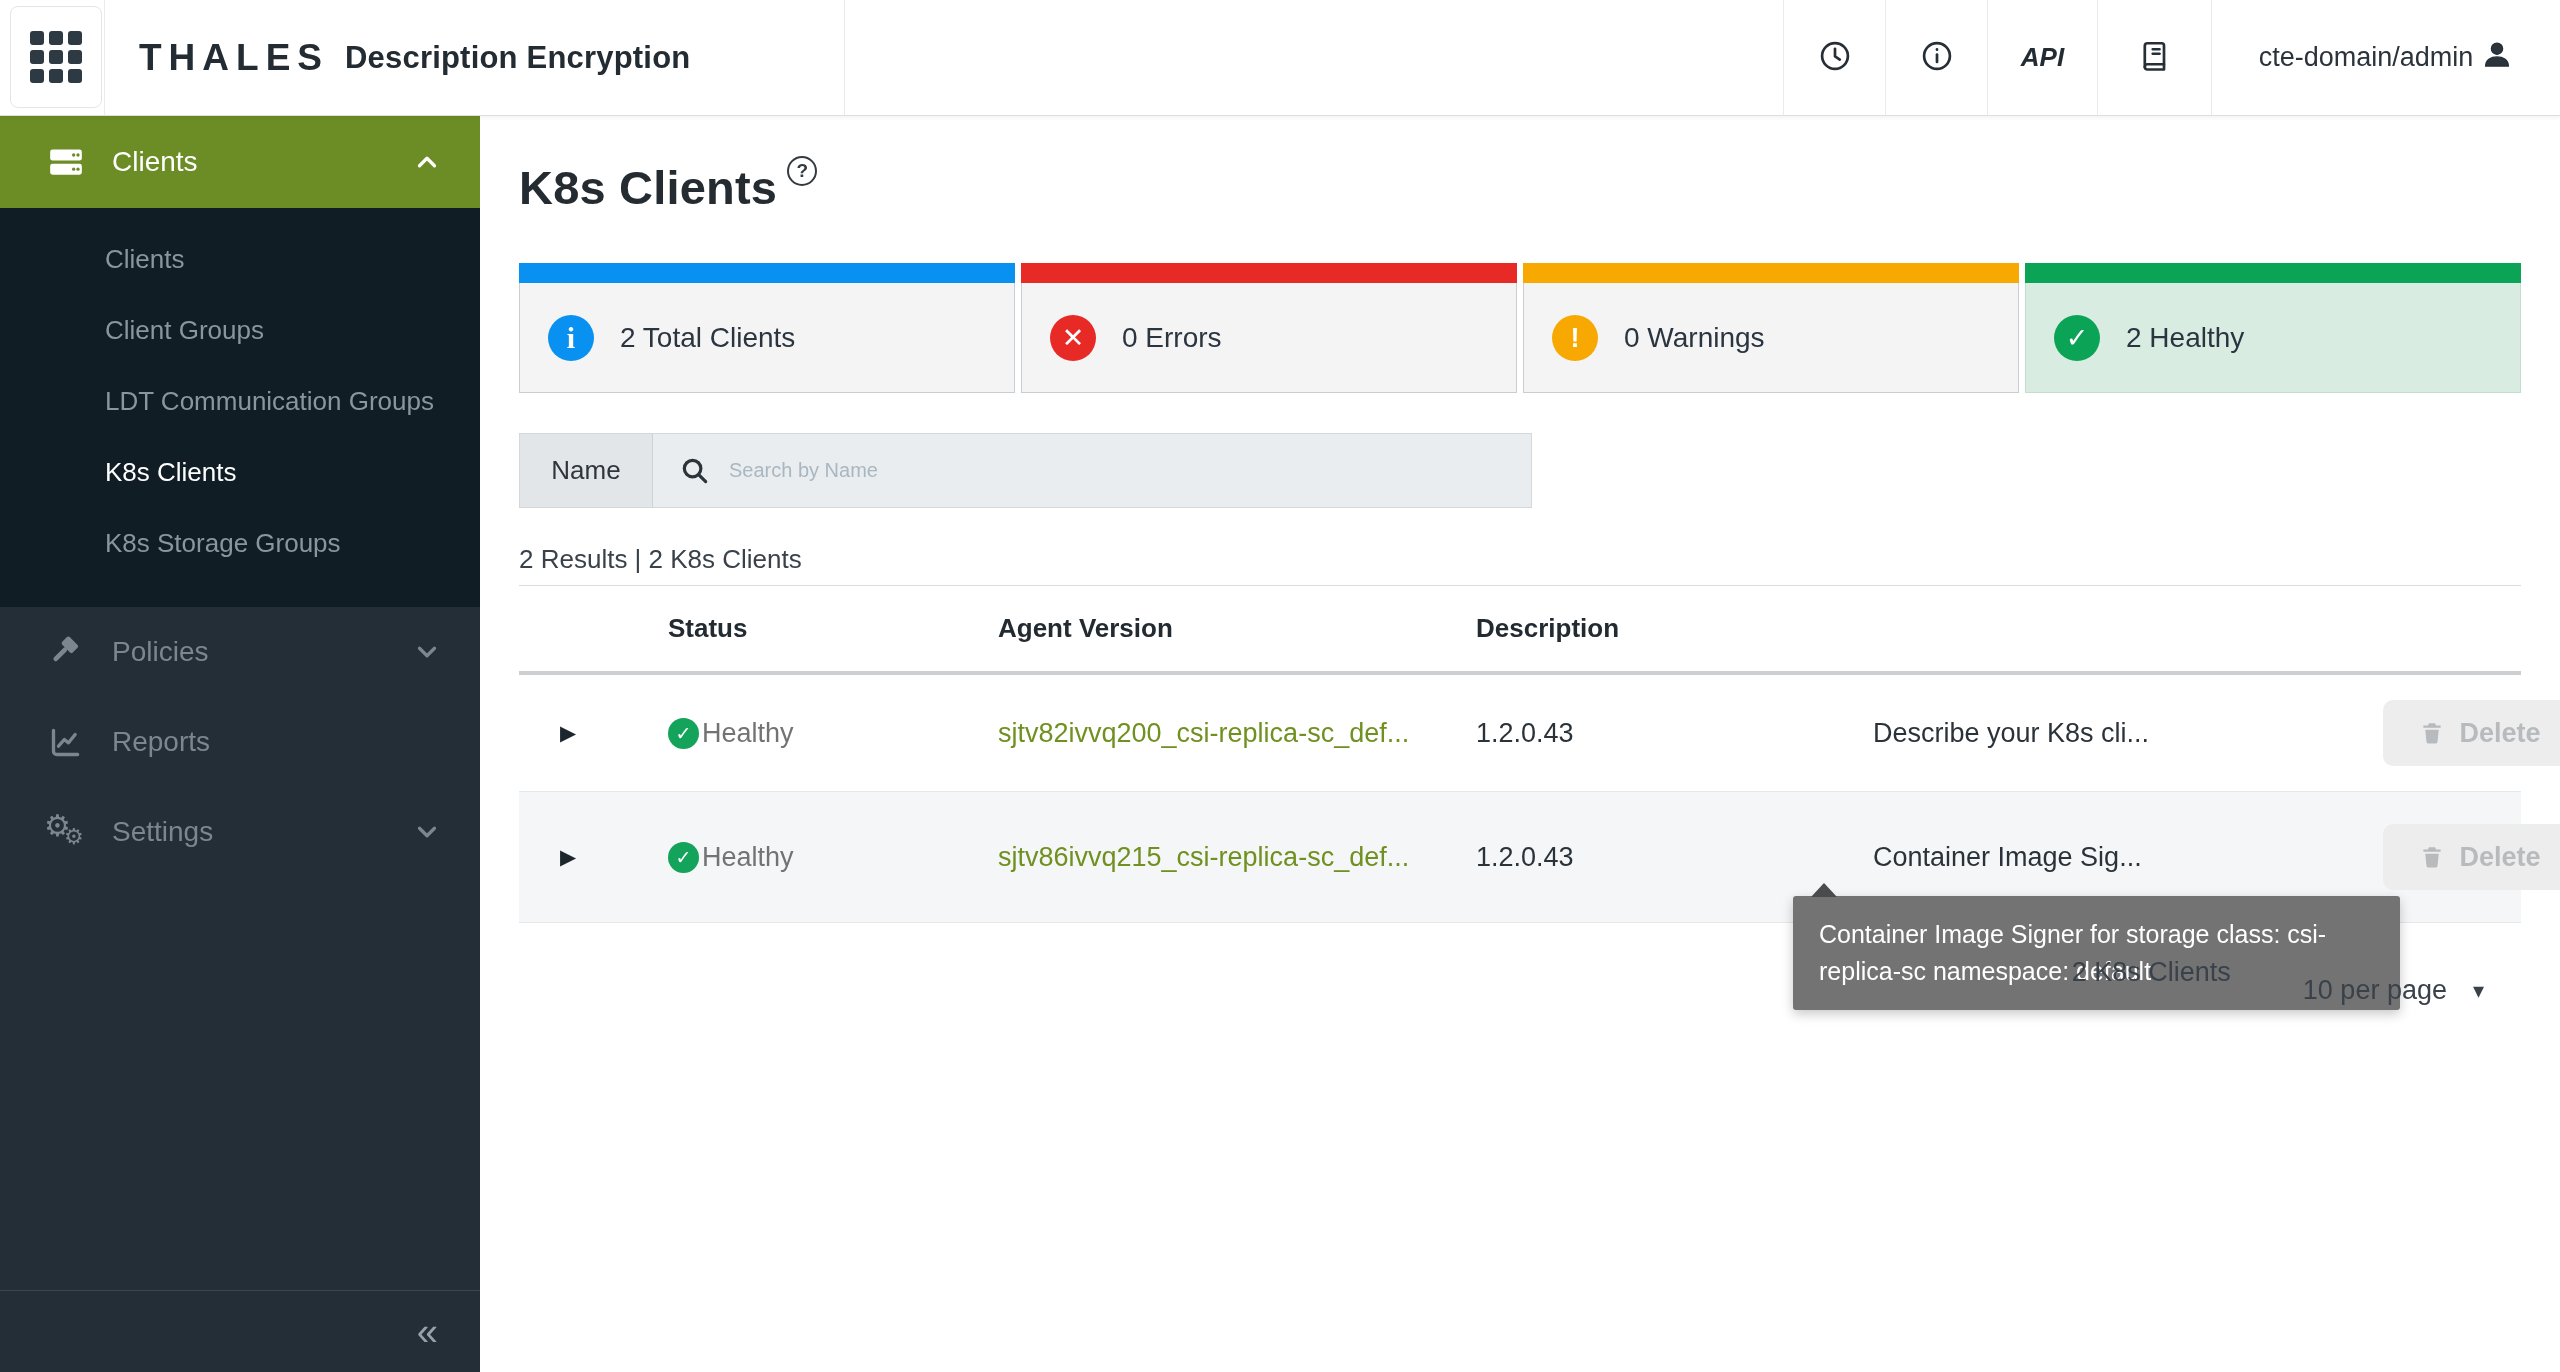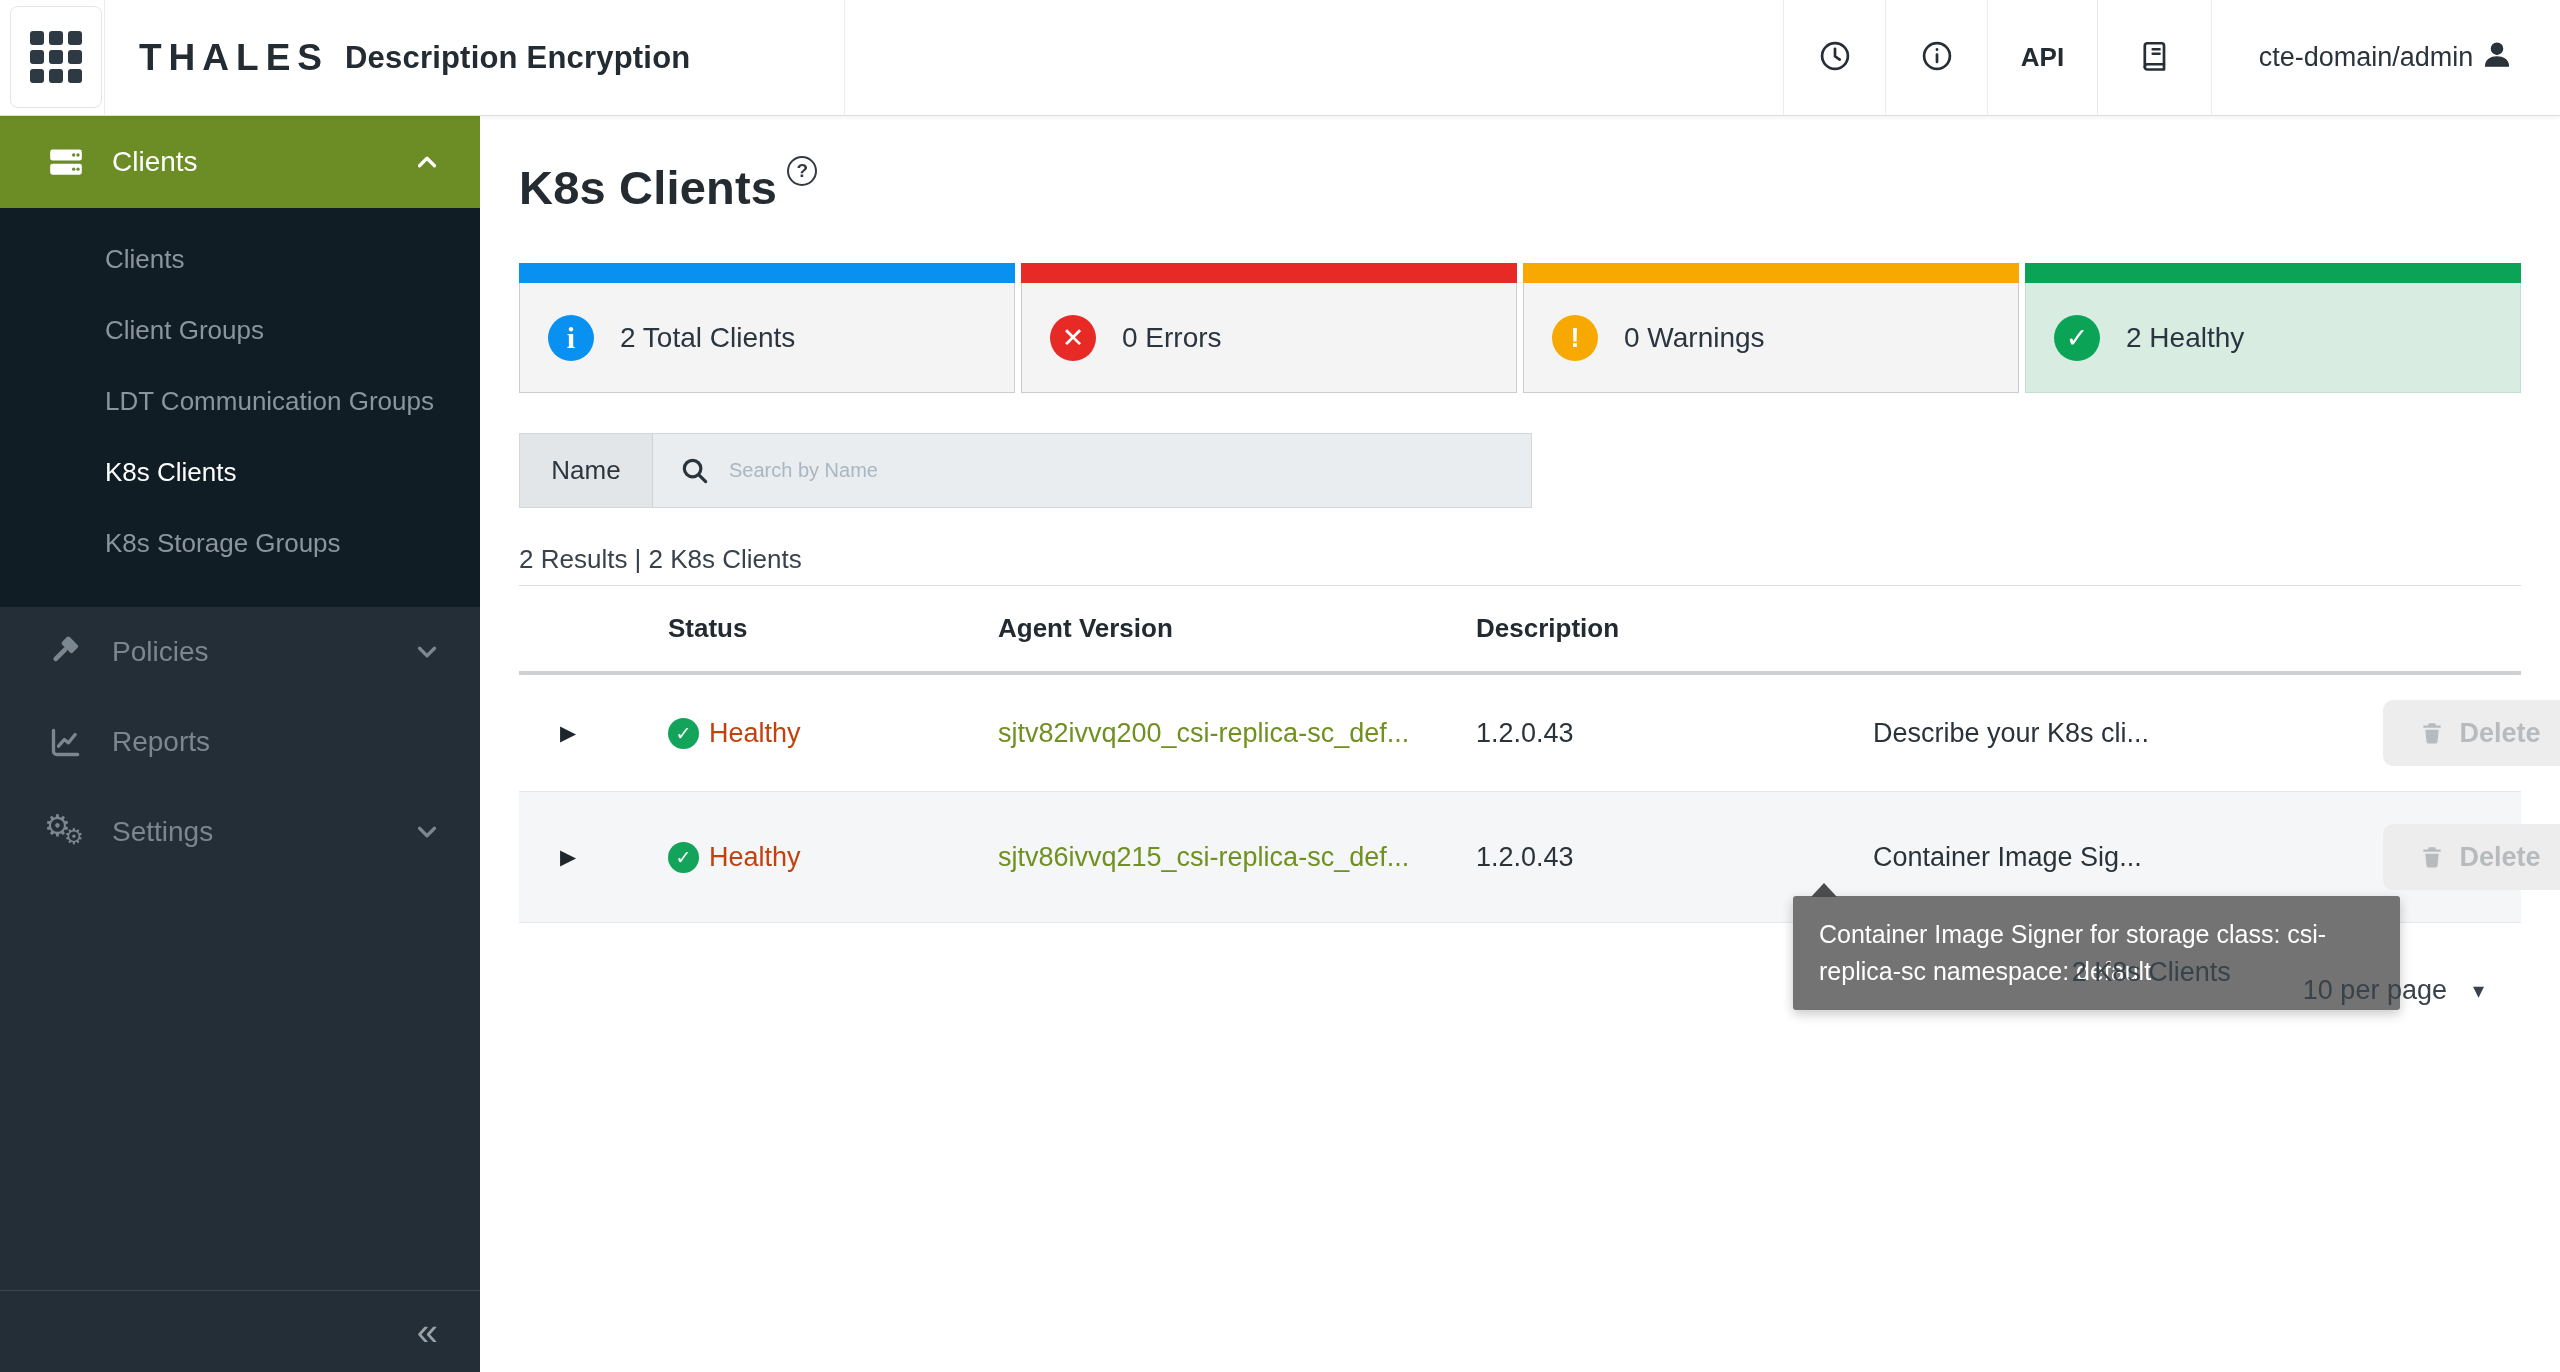--- a/index.html
+++ b/index.html
@@ -13,21 +13,21 @@
     border:1px solid #e3e6e8; border-radius:8px; display:flex; align-items:center; justify-content:center; cursor:pointer; }
   .grid-ico { display:grid; grid-template-columns:repeat(3,14px); grid-template-rows:repeat(3,14px); gap:5px; }
   .grid-ico span { background:#2d3a44; border-radius:3px; }
   .logo-cell { position:absolute; left:104px; top:0; height:115px; width:741px;
     border-left:1px solid #e9ebed; border-right:1px solid #e9ebed; display:flex; align-items:center; padding-left:34px; }
   .thales { font-size:37px; font-weight:800; letter-spacing:7px; color:#232b33; }
   .product { font-size:31px; font-weight:700; margin-left:16px; color:#232b33; letter-spacing:0.2px; }
   .top-right { position:absolute; right:0; top:0; height:115px; display:flex; }
   .hcell { height:100%; border-left:1px solid #e9ebed; display:flex; align-items:center; justify-content:center; cursor:pointer; }
   .hcell svg { stroke:#262e36; }
-  .w-clock{width:102px;} .w-info{width:102px;} .w-api{width:110px;} .w-book{width:114px;} .w-user{width:349px;}
+  .w-clock{width:102px;} .w-info{width:102px;} .w-api{width:110px;font-style:italic;} .w-book{width:114px;} .w-user{width:349px;}
   .api-label { font-size:26px; font-weight:600; color:#232b33; }
   .user-cell { gap:8px; font-size:27px; color:#2b333b; }
 
   
   .sidebar { position:absolute; left:0; top:116px; width:480px; height:1256px; background:#232e36; z-index:10; }
   .side-active { height:92px; background:#6c8c26; display:flex; align-items:center; padding-left:44px; cursor:pointer; }
   .side-active .lbl { color:#fff; font-size:28px; margin-left:24px; }
   .side-active .chev { margin-left:auto; margin-right:38px; display:flex; }
   .submenu { background:#101d25; padding:16px 0 28px 0; }
   .sub-item { height:71px; line-height:71px; padding-left:105px; font-size:26px; color:#8b959d; cursor:pointer; white-space:nowrap; }
@@ -77,21 +77,21 @@
   .table { position:absolute; top:469px; left:39px; width:2002px; }
   .gridrow { display:grid; grid-template-columns:129px 310px 458px 377px 490px 1fr; align-items:center;gap:20px; }
   .thead { height:90px; border-top:1px solid #dadde0; border-bottom:4px solid #ccd0d3; font-size:26px; font-weight:700; color:#232b32; }
   .trow { position:relative; border-bottom:1px solid #e5e8ea; }
   .row-0 { height:117px; background:#fff; }
   .row-1 { height:131px; background:#f5f6f7; }
   .caret-cell { padding-left:41px; font-size:21px; color:#1e262d; cursor:pointer; }
   .status-cell { display:flex; align-items:center; }
   .check-badge { width:31px; height:31px; border-radius:50%; background:#14a35b; color:#fff; font-size:19px; font-weight:700;
     display:flex; align-items:center; justify-content:center; }
-  .status-label { margin-left:10px; font-size:27px; color:#c2410c; }
+  .status-label { margin-left:3px; font-size:27px; color:#737373; }
   .client-link { font-size:27px; color:#70901f; cursor:pointer; }
   .agent-cell, .desc-cell { font-size:27px; color:#2b333a; }
   .delete-btn { width:194px; height:66px; background:#ededee; border:none; border-radius:10px; display:flex; align-items:center;
     justify-content:center; gap:14px; color:#b7bbbe; font-size:27px; font-weight:600; font-family:inherit; cursor:default; }
   .delete-btn svg { fill:#b7bbbe; }
 
   .pagination { position:absolute; top:823px; right:76px; display:flex; align-items:center; gap:72px;
     font-size:27px; color:#39424a; z-index:6; }
   .per-page { display:flex; align-items:center; gap:26px; cursor:pointer;margin-top:36px; }
   .pag-caret { font-size:22px; color:#39424a; }

